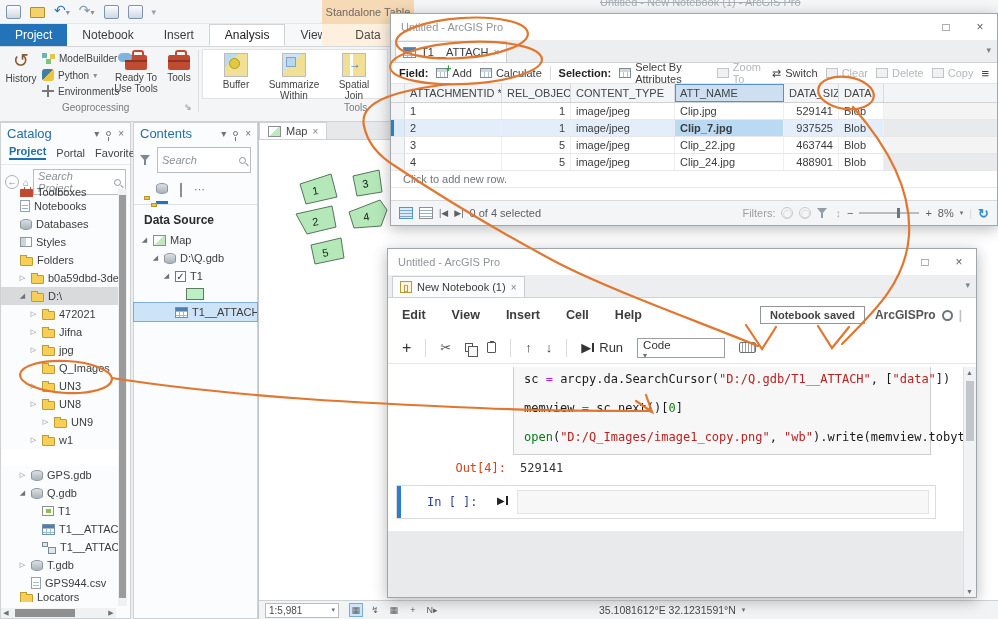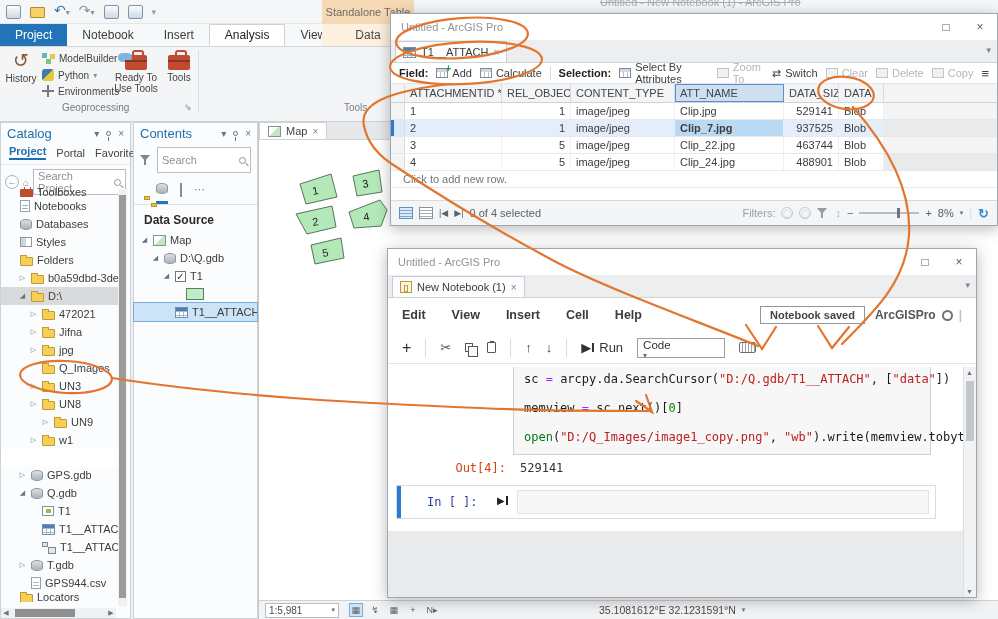--- a/index.html
+++ b/index.html
@@ -54,21 +54,21 @@
   
   .panel{position:absolute;background:#fbfcfd;border:1px solid #cfd2d5;}
   .panel-head{height:20px;display:flex;align-items:center;padding:0 6px;color:#1d6fae;font-size:13px;}
   .panel-head .ctrl{margin-left:auto;display:flex;gap:7px;color:#6d7278;font-size:10px;align-items:center;}
   .ic-pin{width:5px;height:5px;border:1px solid #6d7278;border-radius:50%;position:relative;display:inline-block;}
   .ic-pin::after{content:"";position:absolute;left:1px;top:5px;width:1px;height:4px;background:#6d7278;}
   .cat-tabs{display:flex;gap:10px;padding:2px 8px 4px;font-size:11px;color:#444;align-items:center;border-bottom:1px solid #e7e9eb;}
   .cat-tabs .on{color:#1d6fae;border-bottom:2px solid #1d6fae;padding-bottom:1px;font-weight:bold;}
   .cat-nav{display:flex;align-items:center;gap:4px;padding:4px 4px;}
   .circ-btn{width:14px;height:14px;border:1px solid #aab0b5;border-radius:50%;color:#8a9096;font-size:9px;display:flex;align-items:center;justify-content:center;}
-  .srch{flex:1;height:18px;border:1px solid #b9bdc1;background:#fff;display:flex;align-items:center;padding:12px 4px;gap:4px;color:#8a9096;font-size:11px;}
+  .srch{flex:1;height:18px;border:1px solid #b9bdc1;background:#fff;display:flex;align-items:center;padding:12px 4px;gap:4px;color:#8a9096;font-style:italic;font-size:11px;}
   .ic-mag{width:7px;height:7px;border:1px solid #8d959c;border-radius:50%;position:relative;flex:none;}
   .ic-mag::after{content:"";position:absolute;left:5px;top:6px;width:4px;height:1px;background:#8d959c;transform:rotate(45deg);}
   .tree{position:relative;}
   .tree-row{height:18px;display:flex;align-items:center;gap:4px;white-space:nowrap;overflow:hidden;}
   .tree-row.sel{background:#d9dadb;}
   .tree-row.cut{height:10px;overflow:hidden;}
   .tree-gap{height:17px;background:#fff;}
   .exp{width:9px;flex:none;font-size:7px;color:#6d7278;text-align:center;}
   .lab{font-size:11px;color:#3c3c3c;}
   .tree-row.blue-sel{background:#cde3f7;outline:1px solid #7aadde;}
@@ -266,20 +266,34 @@
       <span class="two-line">Ready To Use Tools</span>
     </div>
     <div class="rb-btn" style="left:163px;top:2px;width:32px">
       <span class="ic-tbox"></span>
       <span>Tools</span>
     </div>
     <div class="rb-grouplabel" style="left:62px">Geoprocessing</div>
     <div class="launcher" style="left:184px">⇘</div>
     <div class="rb-sep" style="left:198px"></div>
 
+    <div class="tools-panel">
+      <div class="rb-btn" style="left:12px;top:3px;width:42px">
+        <span class="tool-ic tool-buffer"></span>
+        <span>Buffer</span>
+      </div>
+      <div class="rb-btn" style="left:60px;top:3px;width:62px">
+        <span class="tool-ic tool-sum"></span>
+        <span class="two-line">Summarize Within</span>
+      </div>
+      <div class="rb-btn" style="left:126px;top:3px;width:50px">
+        <span class="tool-ic tool-sj"></span>
+        <span class="two-line">Spatial Join</span>
+      </div>
+    </div>
     <div class="rb-grouplabel" style="left:344px">Tools</div>
   </div>
 
   <div class="map-area">
     <div class="map-tabs">
       <div class="map-tab">
         <span class="ic ic-map"></span>
         <span>Map</span>
         <span class="tab-x">×</span>
       </div>

